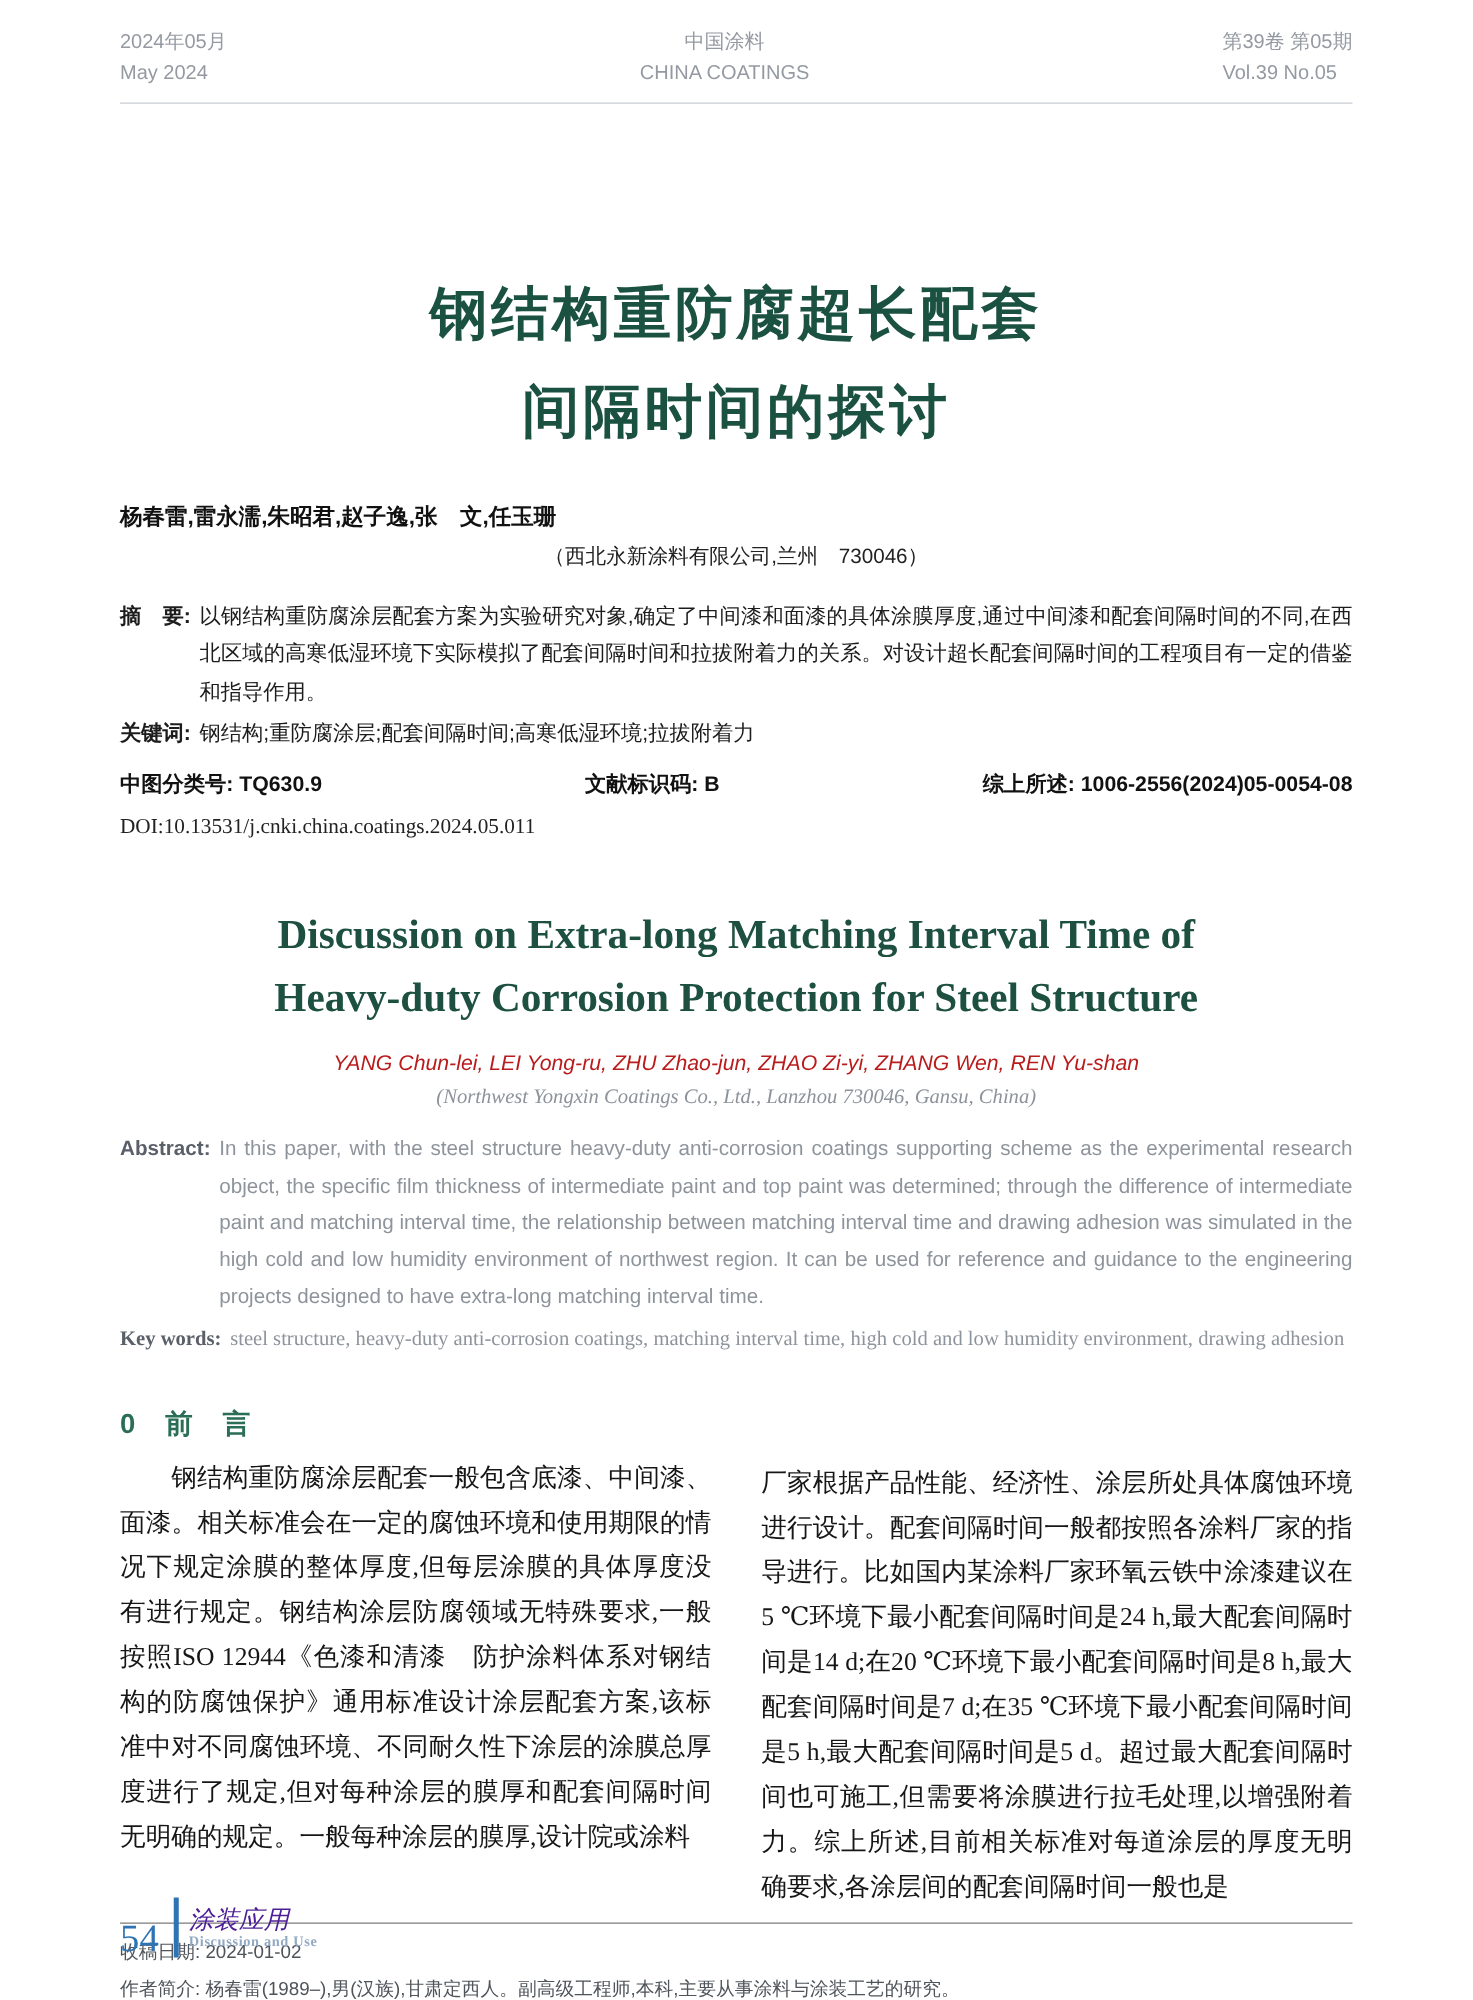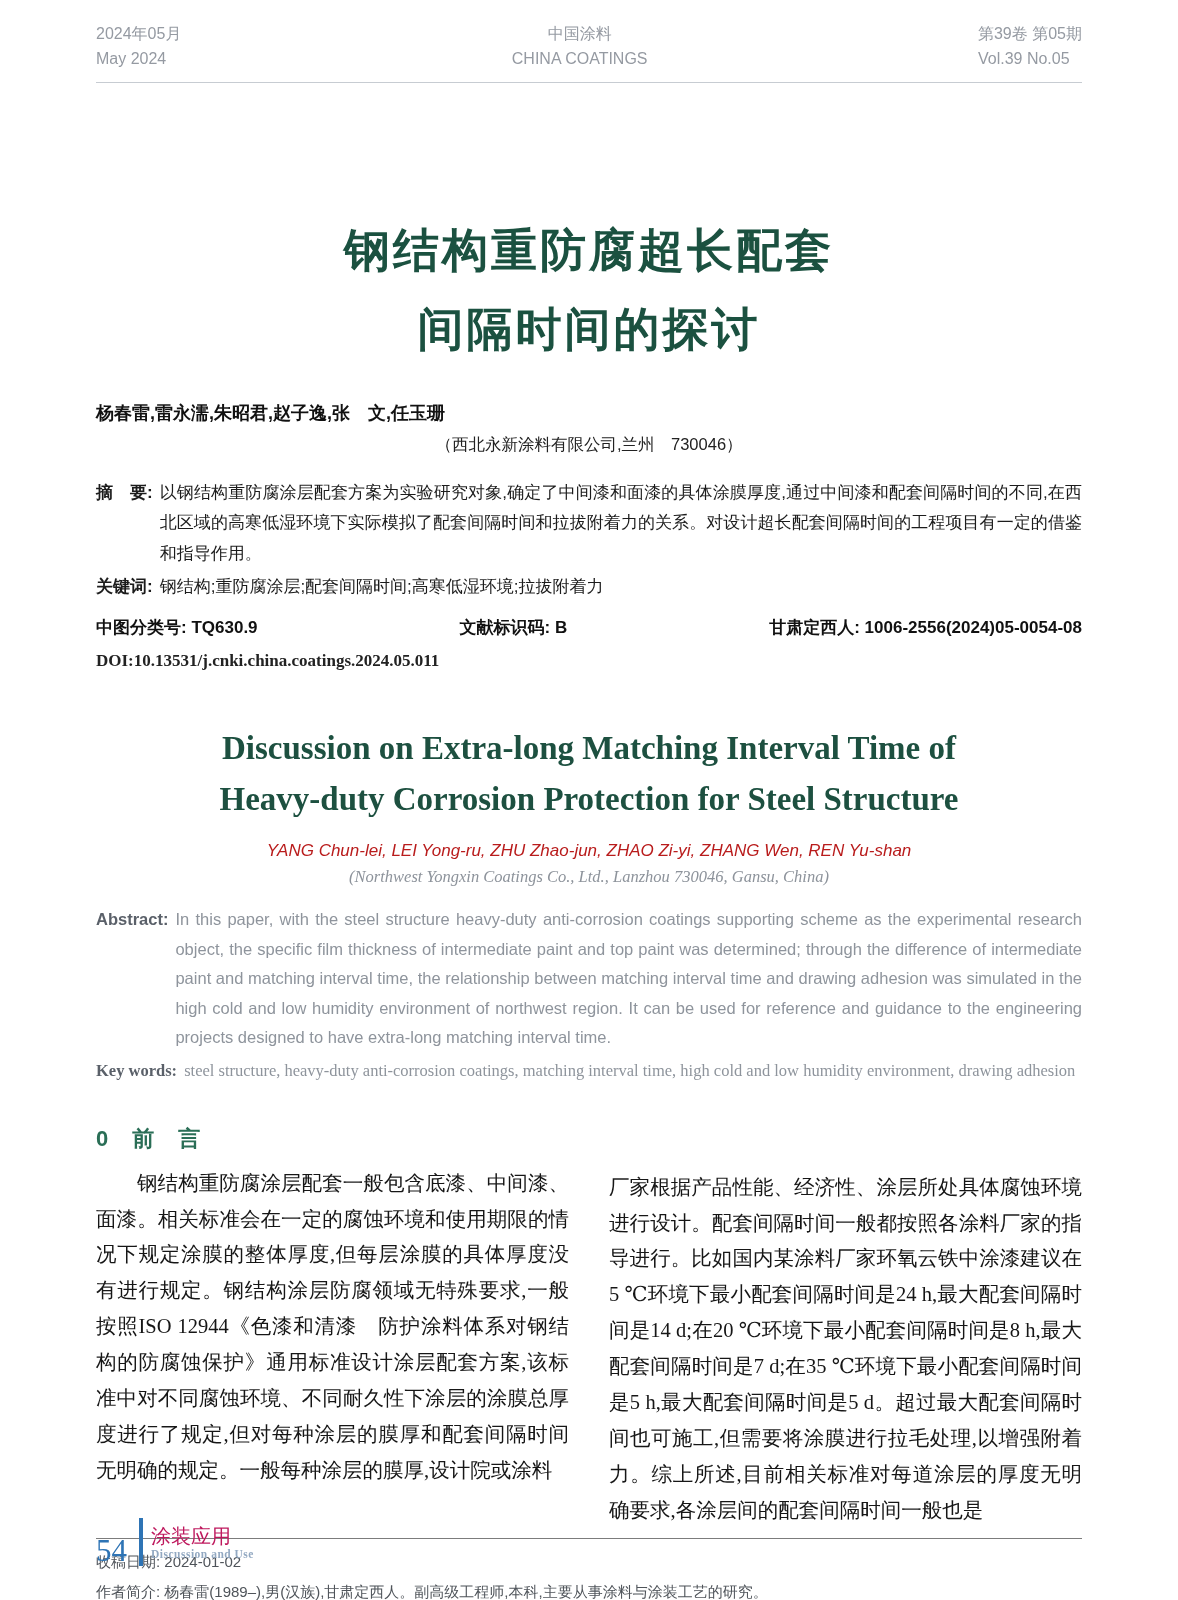--- a/index.html
+++ b/index.html
@@ -41,21 +41,21 @@
   .abstract-zh .lbl{font-weight:700;white-space:nowrap;}
   .abstract-zh .txt{text-align:justify;}
   .keywords-zh{margin-top:2px;font-size:17px;line-height:1.8;}
   .keywords-zh .lbl{font-weight:700;white-space:nowrap;}
   
   .class-row{
     margin-top:14px;display:flex;justify-content:space-between;
     font-size:17px;font-weight:700;color:#111;
   }
   .class-row .item{white-space:nowrap;}
-  .doi{margin-top:12px;font-family:"Liberation Serif","DejaVu Serif",serif;font-size:17px;color:#222;font-weight:bold;}
+  .doi{margin-top:12px;font-family:"Liberation Serif","DejaVu Serif",serif;font-size:17px;color:#222;}
   
   .title-en{
     margin:52px 0 0 0;text-align:center;
     font-family:"Liberation Serif","DejaVu Serif",serif;
     font-size:33px;line-height:1.55;font-weight:700;color:#1d5040;
   }
   .title-en span{display:block;}
   .authors-en{margin-top:16px;text-align:center;font-size:17px;color:#b91c1c;font-style:italic;}
   .affil-en{
     margin-top:6px;text-align:center;
@@ -98,21 +98,21 @@
   .page-footer{
     position:absolute;left:96px;bottom:34px;
     display:flex;align-items:center;
   }
   .page-num{
     font-family:"Liberation Serif","DejaVu Serif",serif;
     font-size:31px;color:#2e74b5;line-height:1;
     margin-right:12px;align-self:flex-end;
   }
   .footer-bar{width:4px;height:48px;background:#2e74b5;margin-right:8px;}
-  .footer-sec .sec-zh{font-size:20px;color:#be185d;line-height:1.2;}
+  .footer-sec .sec-zh{font-size:20px;color:#4c1d95;line-height:1.2;font-style:italic;}
   .footer-sec .sec-en{
     font-family:"Liberation Serif","DejaVu Serif",serif;
     font-size:11.5px;font-weight:700;color:#93a9c2;letter-spacing:.5px;
   }
 </style>
 </head>
 <body>
 
 <div class="page">
 
@@ -152,21 +152,21 @@
   <div class="class-row">
     <span class="item">
       <span>中图分类号:</span>
       <span>TQ630.9</span>
     </span>
     <span class="item">
       <span>文献标识码:</span>
       <span>B</span>
     </span>
     <span class="item">
-      <span>甘肃定西人:</span>
+      <span>综上所述:</span>
       <span>1006-2556(2024)05-0054-08</span>
     </span>
   </div>
 
   <div class="doi">DOI:10.13531/j.cnki.china.coatings.2024.05.011</div>
 
   <h2 class="title-en">
     <span>Discussion on Extra-long Matching Interval Time of</span>
     <span>Heavy-duty Corrosion Protection for Steel Structure</span>
   </h2>

